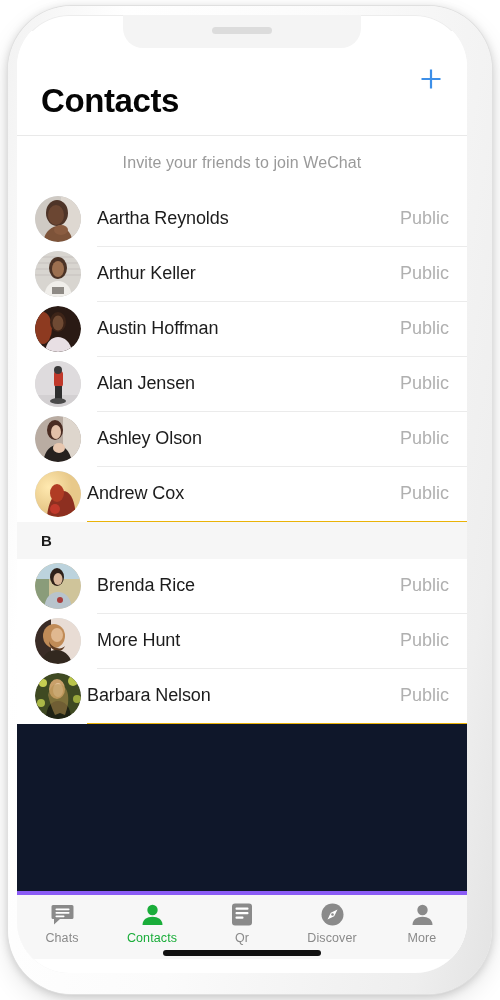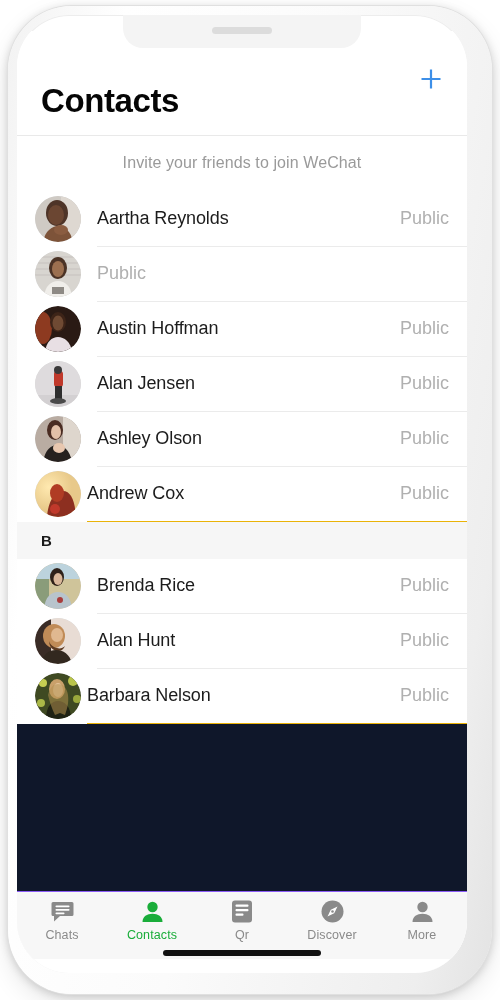--- a/index.html
+++ b/index.html
@@ -203,21 +203,21 @@
     font-size: 18px;
     color: #b0b0b0;
     text-align: right;
   }
 
   
   .tab-bar {
     flex: 0 0 auto;
     height: 68px;
     background: #f7f7f7;
-    border-top: 1px solid #8b5cf6;
+    border-top: 4px solid #8b5cf6;
     display: flex;
     align-items: flex-start;
     padding-top: 7px;
     box-sizing: border-box;
   }
   .tab-item {
     flex: 1 1 0;
     display: flex;
     flex-direction: column;
     align-items: center;
@@ -308,20 +308,21 @@
                       <line x1="0" y1="24" x2="46" y2="24"></line>
                   </g>
                   <ellipse cx="23" cy="17" rx="9" ry="11" fill="#4b3326"></ellipse>
                   <ellipse cx="23" cy="18" rx="6" ry="8" fill="#9c7050"></ellipse>
                   <path d="M9 46c1-11 7-16 14-16s13 5 14 16z" fill="#f0eeea"></path>
                   <rect x="17" y="36" width="12" height="7" fill="#8e8a85"></rect>
                 </g>
               </svg>
             </div>
             <div class="row-body">
+              <span class="contact-name">Arthur Keller</span>
               <span class="contact-tag">Public</span>
             </div>
           </div>
 
           <div class="contact-row">
             <div class="avatar">
               <svg viewBox="0 0 46 46">
                   <defs>
                     <clipPath id="c3">
                       <circle cx="23" cy="23" r="23"></circle>
@@ -456,21 +457,21 @@
                   <rect width="46" height="46" fill="#e8dcd4"></rect>
                   <rect x="0" y="0" width="16" height="46" fill="#3a2c26"></rect>
                   <ellipse cx="19" cy="18" rx="11" ry="12" fill="#c08b57"></ellipse>
                   <path d="M14 22c0 7 4 11 9 11 3 0 6-2 7-5-2 2-5 3-8 2-5-1-8-5-8-8z" fill="#5c3a22"></path>
                   <ellipse cx="22" cy="17" rx="6" ry="7" fill="#e0b890"></ellipse>
                   <path d="M6 46c2-10 8-14 15-14s14 4 16 14z" fill="#32281f"></path>
                 </g>
               </svg>
             </div>
             <div class="row-body">
-              <span class="contact-name">Alan Hunt</span>
+              <span class="contact-name">More Hunt</span>
               <span class="contact-tag">Public</span>
             </div>
           </div>
 
           <div class="contact-row last">
             <div class="avatar">
               <svg viewBox="0 0 46 46">
                   <defs>
                     <clipPath id="c9">
                       <circle cx="23" cy="23" r="23"></circle>

